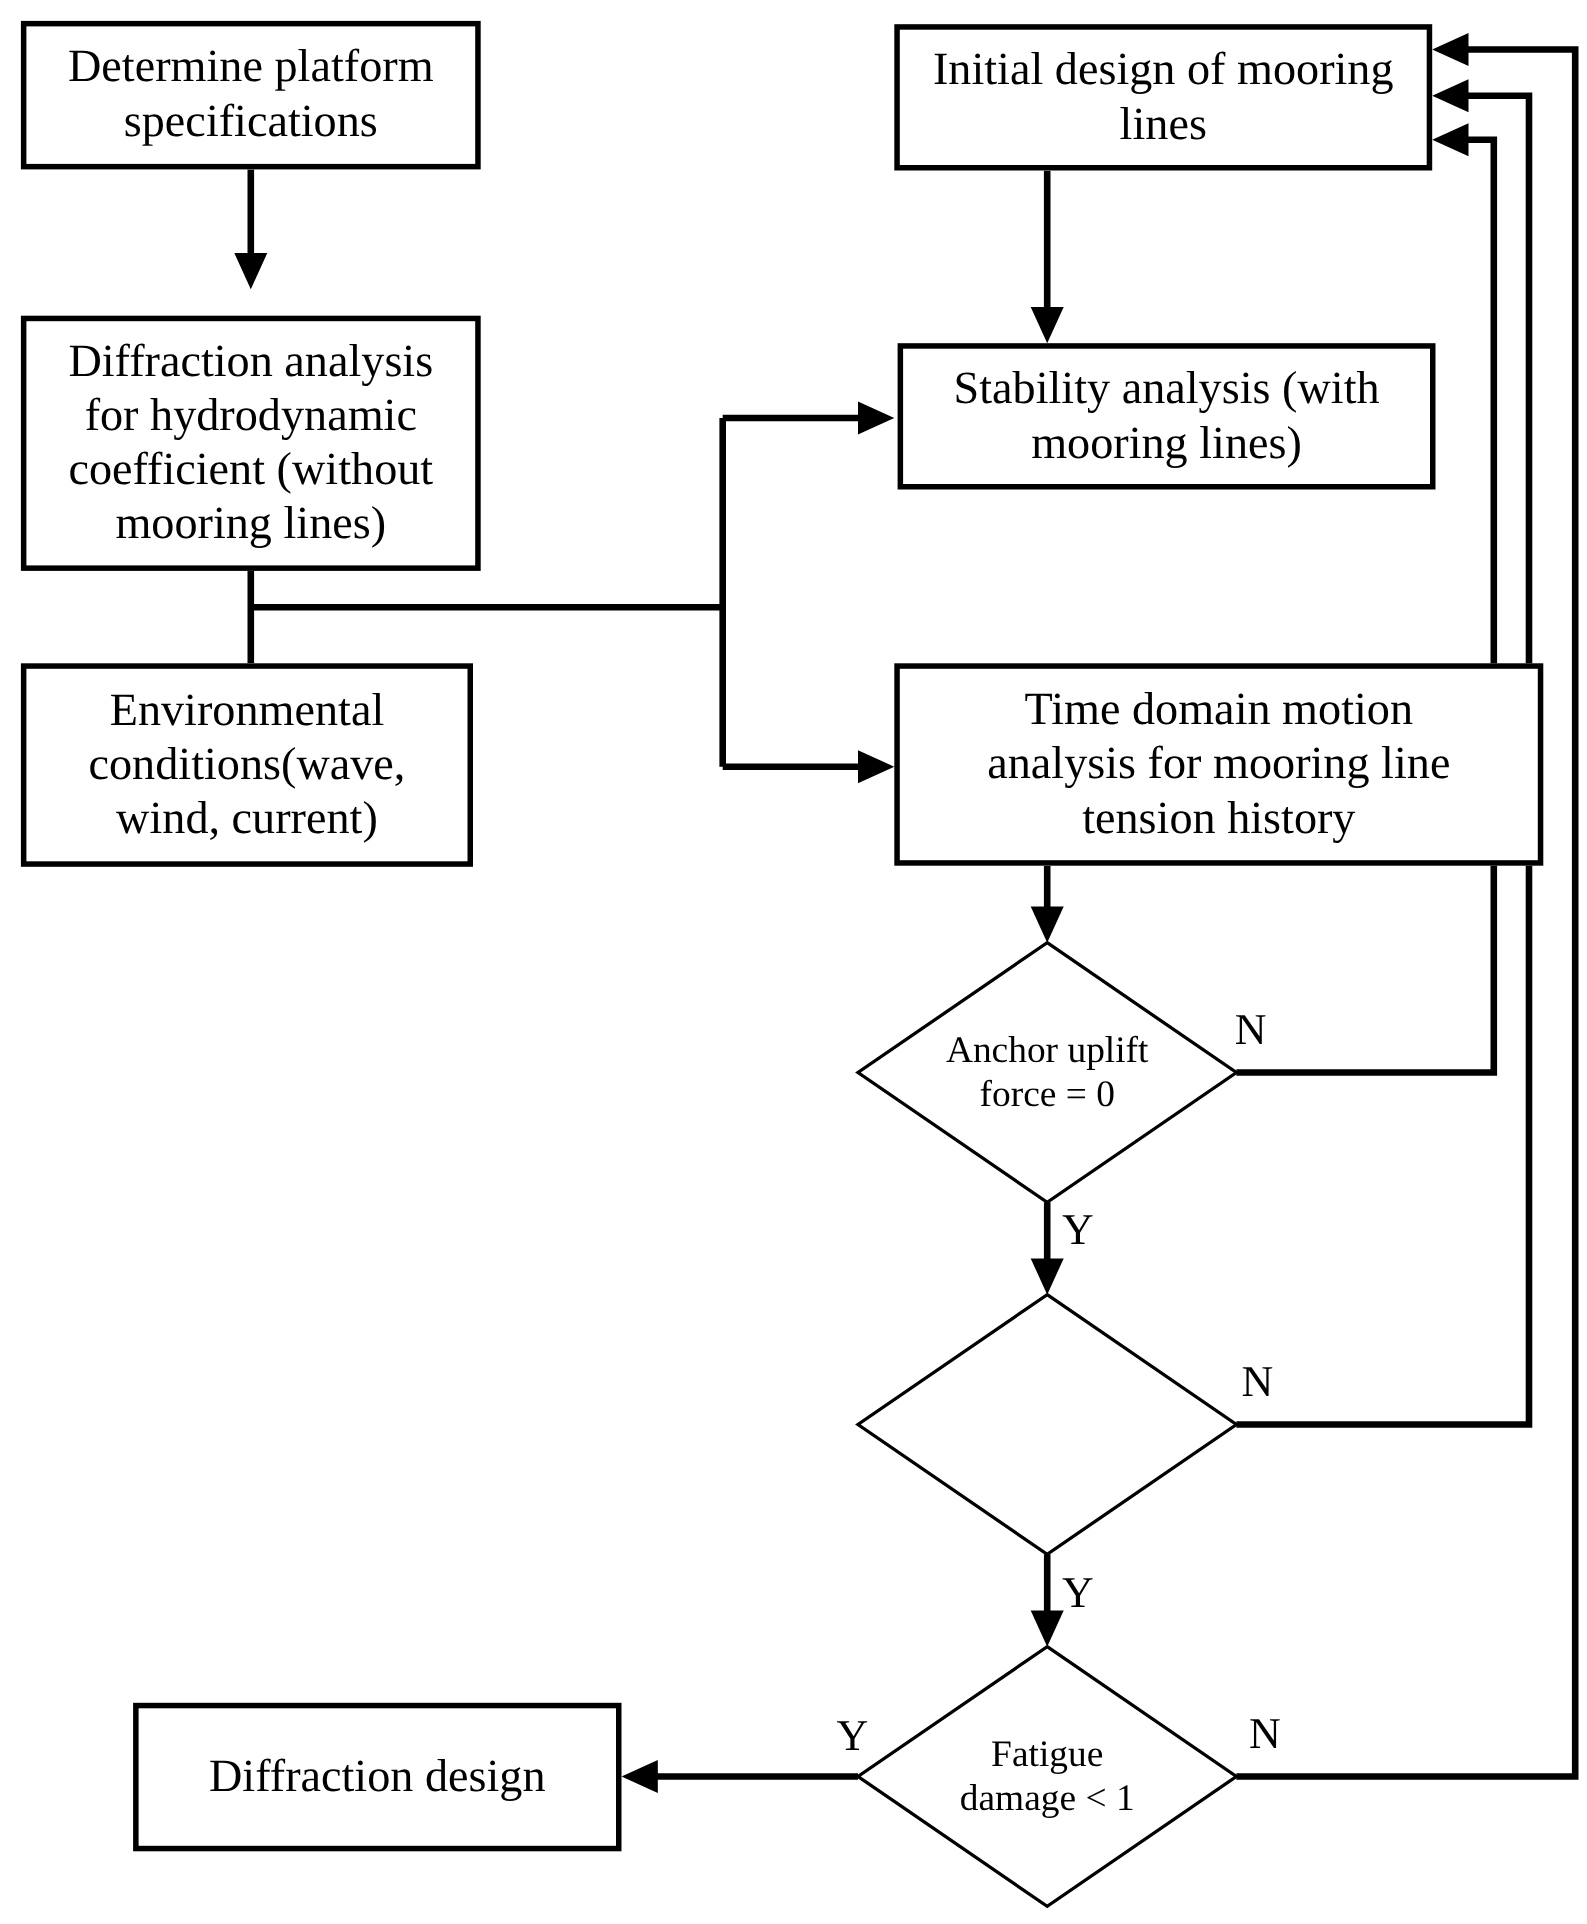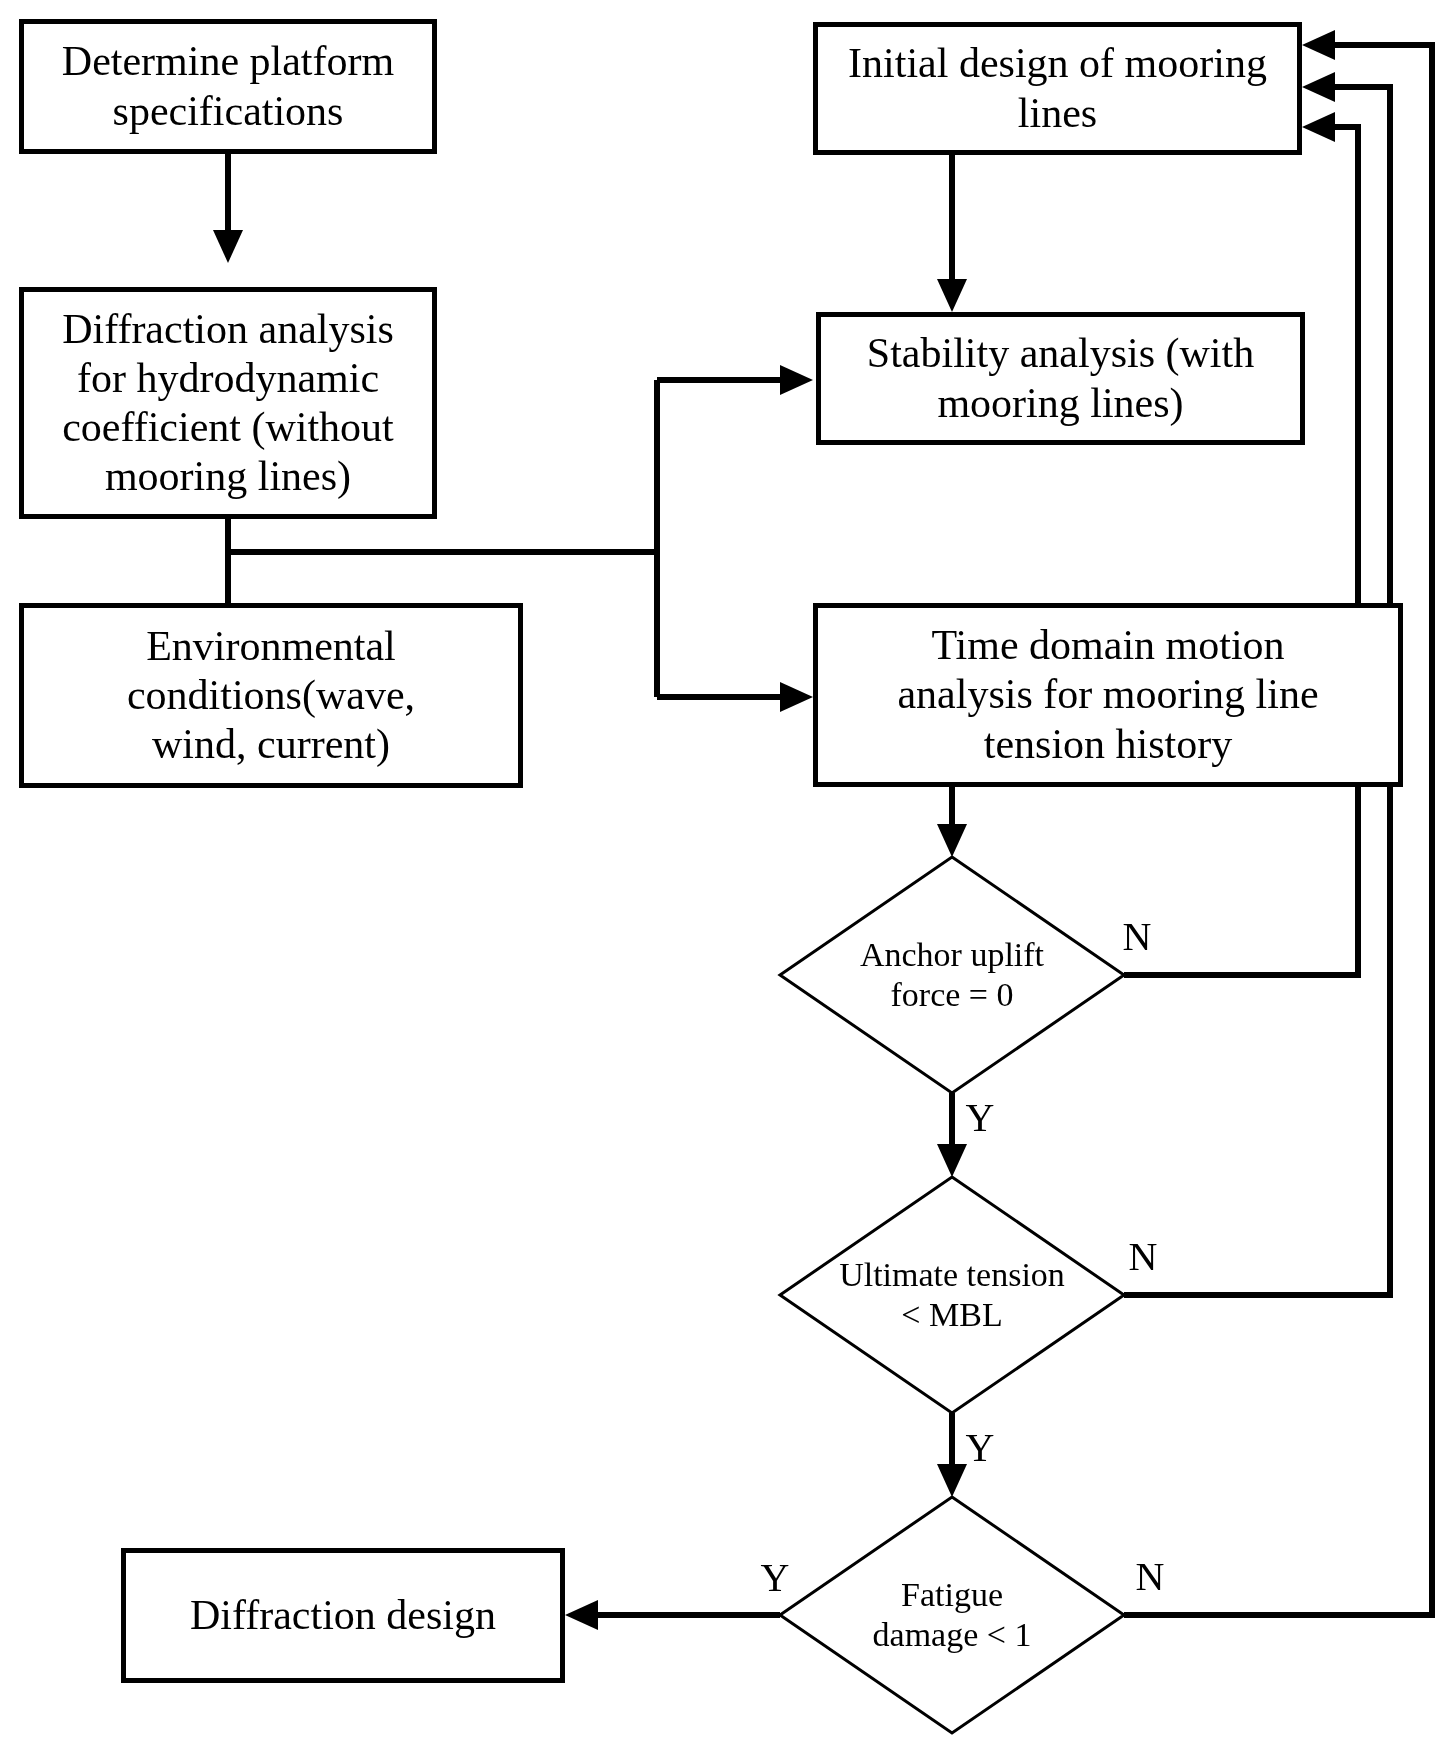--- a/index.html
+++ b/index.html
@@ -115,41 +115,39 @@
   </svg>
 
   <div class="box" style="left:19px;top:19px;width:418px;height:135px;">Determine platform
 specifications</div>
 
   <div class="box" style="left:19px;top:263px;width:418px;height:232px;margin-top:24px;">Diffraction analysis
 for hydrodynamic
 coefficient (without
 mooring lines)</div>
 
-  <div class="box" style="left:19px;top:603px;width:504px;height:185px;">Environmental
+  <div class="box" style="left:19px;top:603px;width:411px;height:185px;">Environmental
 conditions(wave,
 wind, current)</div>
 
   <div class="box" style="left:813px;top:22px;width:489px;height:133px;">Initial design of mooring
 lines</div>
 
   <div class="box" style="left:816px;top:312px;width:489px;height:133px;">Stability analysis (with
 mooring lines)</div>
 
   <div class="box" style="left:813px;top:603px;width:590px;height:184px;">Time domain motion
 analysis for mooring line
 tension history</div>
 
   <div class="box" style="left:121px;top:1548px;width:444px;height:135px;">Diffraction design</div>
 
   <div class="dlabel" style="left:782px;top:905px;width:340px;height:140px;">Anchor uplift
 force = 0</div>
 
-  <div class="dlabel" style="left:782px;top:1225px;width:340px;height:140px;">Ultimate tension
-&lt; MBL</div>
 
   <div class="dlabel" style="left:782px;top:1545px;width:340px;height:140px;">Fatigue
 damage &lt; 1</div>
 
   <div class="elabel" style="left:1137px;top:936px;">N</div>
   <div class="elabel" style="left:980px;top:1117px;">Y</div>
   <div class="elabel" style="left:1143px;top:1256px;">N</div>
   <div class="elabel" style="left:980px;top:1447px;">Y</div>
   <div class="elabel" style="left:1150px;top:1576px;">N</div>
   <div class="elabel" style="left:775px;top:1577px;">Y</div>

